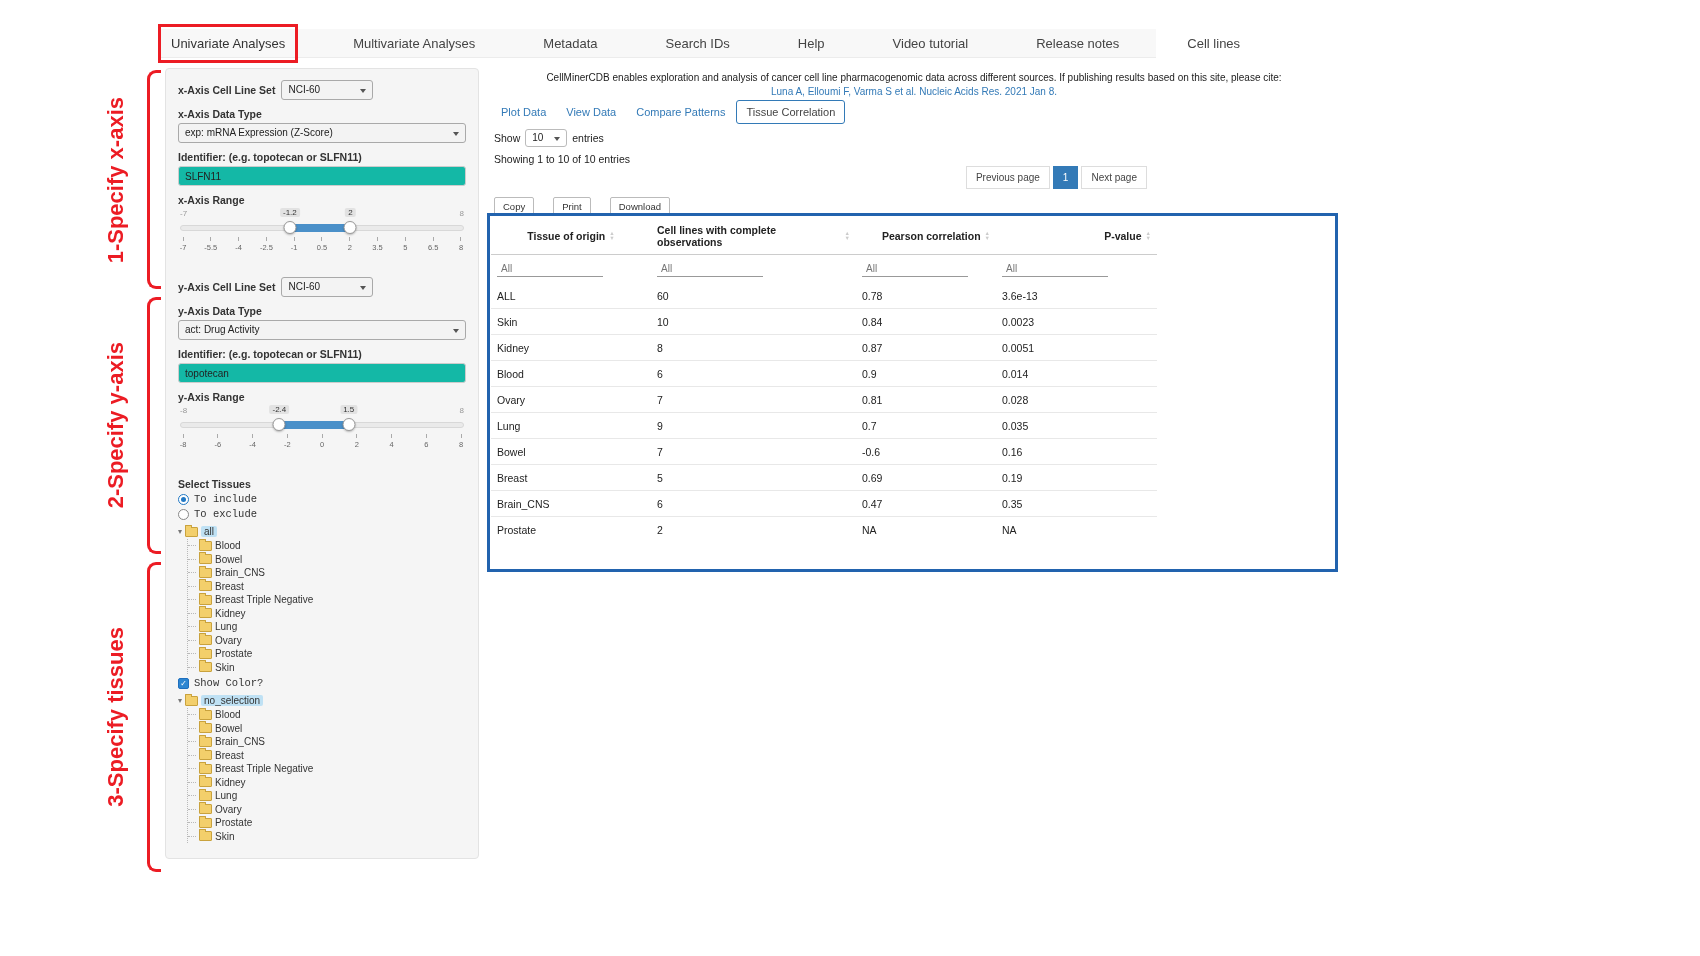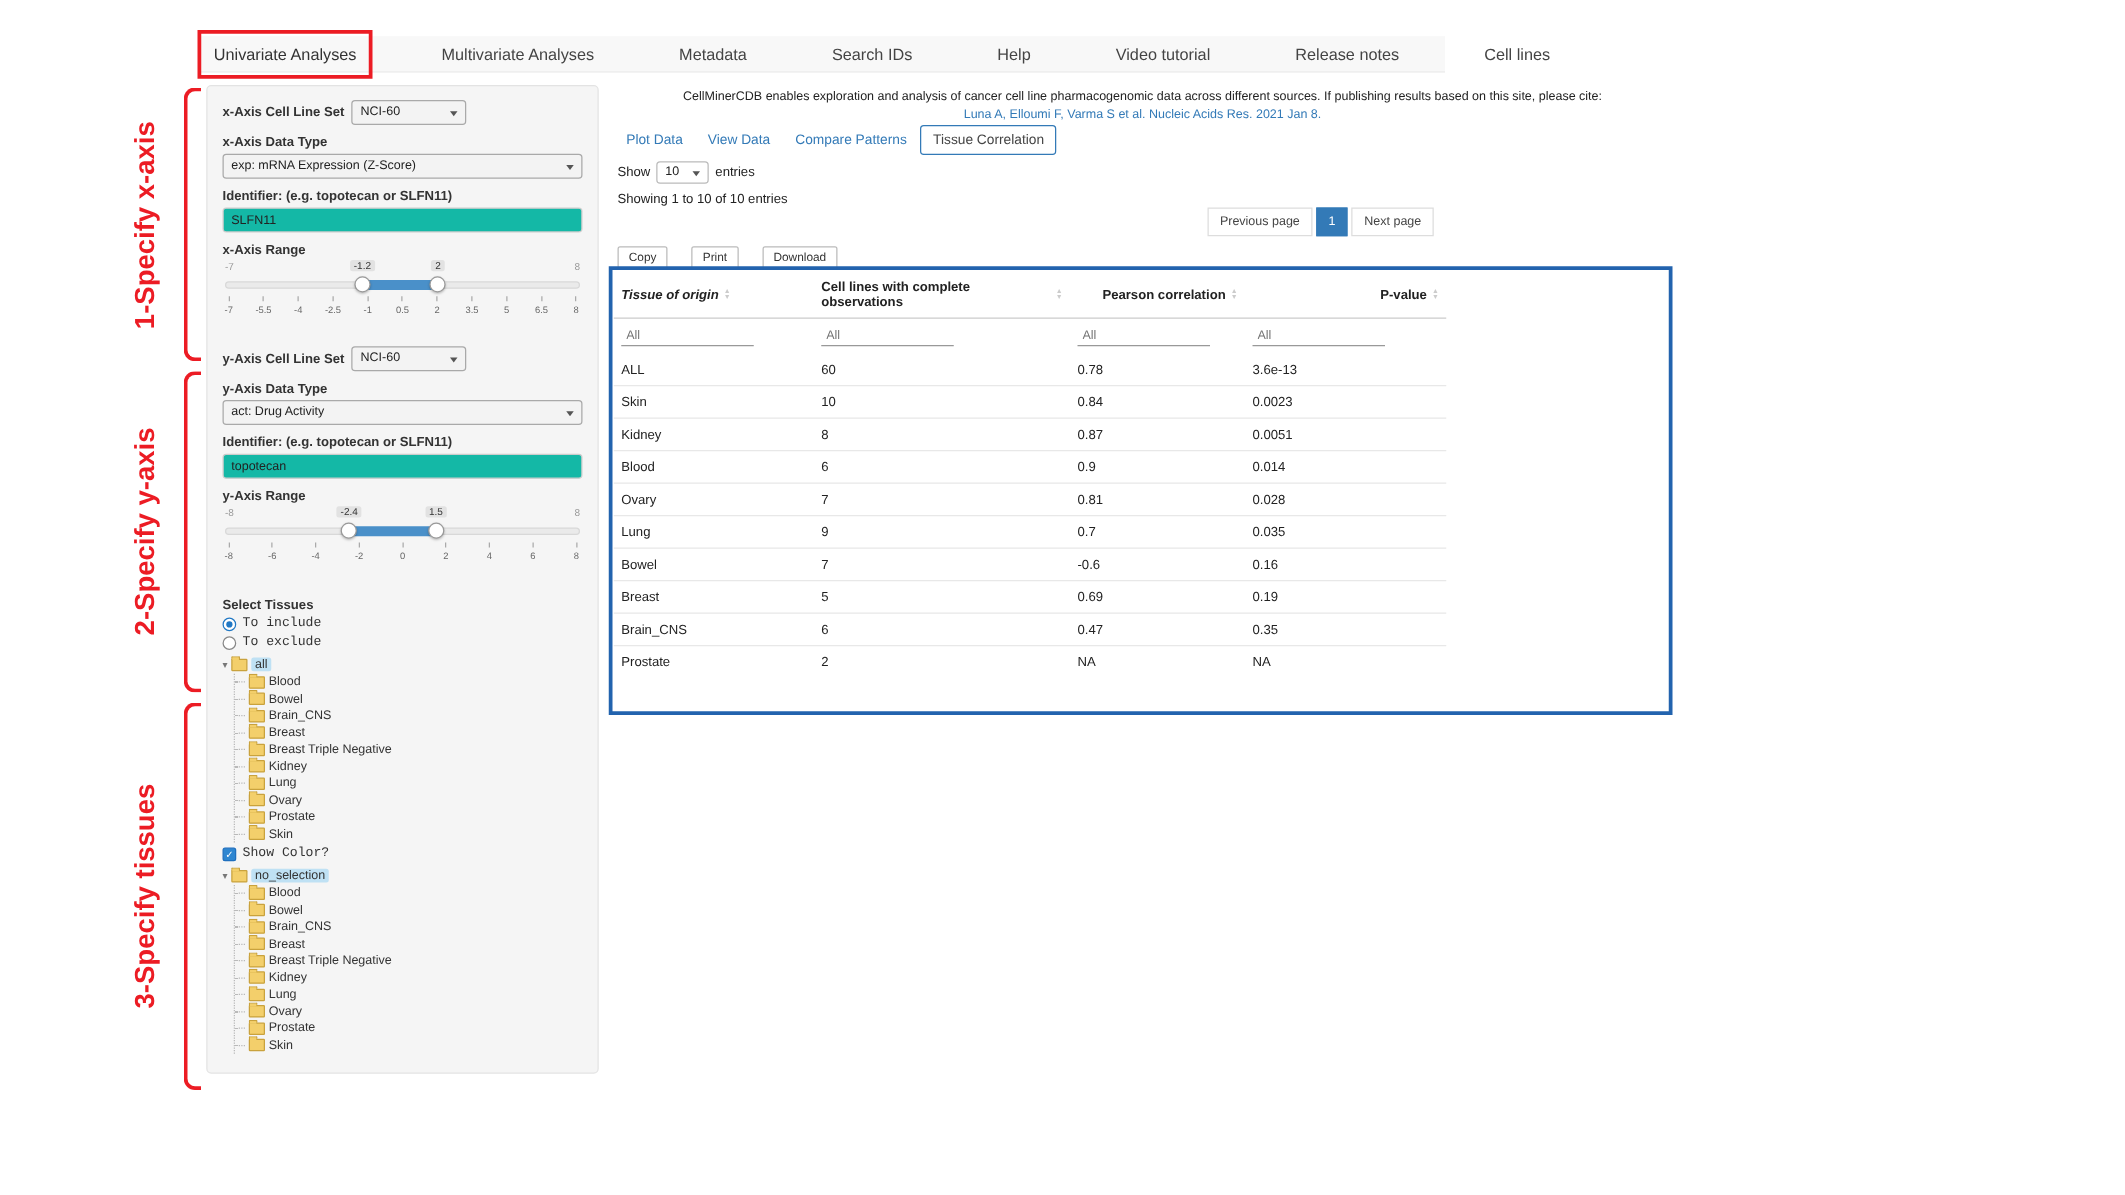--- a/index.html
+++ b/index.html
@@ -105,21 +105,21 @@
   #export-btns { position: absolute; left: 494px; top: 197px; display: flex; gap: 19px; }
   .export-btn { border: 1px solid #bbb; background: #fff; font-size: 9.5px; padding: 3px 8px; border-radius: 2px;
     cursor: pointer; color: #333; }
 
   #blue-box { position: absolute; left: 487px; top: 213px; width: 851px; height: 359px; border: 3px solid #2263ae; }
 
   #table { position: absolute; left: 491px; top: 218px; width: 666px; }
   .thead, .tfilter, .trow { display: grid; grid-template-columns: 160px 205px 140px 161px; }
   .thead { border-bottom: 1px solid #ccc; }
   .th { display: flex; align-items: center; gap: 4px; font-weight: bold; padding: 6px; font-size: 10.5px; cursor: pointer; }
-  .th:nth-child(1) { justify-content: flex-start; font-style: italic; }
+  .th:nth-child(1) { justify-content: center; }
   .th:nth-child(2), .th:nth-child(3), .th:nth-child(4) { justify-content: flex-end; }
   .sort-icon { display: inline-flex; flex-direction: column; align-items: center; color: #ccc;
     font-size: 5.5px; line-height: 5px; }
   .tfilter { padding: 3px 0 6px; }
   .tfilter input { width: 106px; border: none; border-bottom: 1px solid #999; background: transparent;
     font-size: 10px; padding: 2px 4px; margin-left: 6px; font-family: inherit; outline: none; color: #444; }
   .trow { border-top: 1px solid #e8e8e8; }
   .trow:first-of-type { border-top: none; }
   .td { padding: 6.5px 6px; font-size: 10.5px; color: #222; }
   .td:nth-child(1) { text-align: left; }

